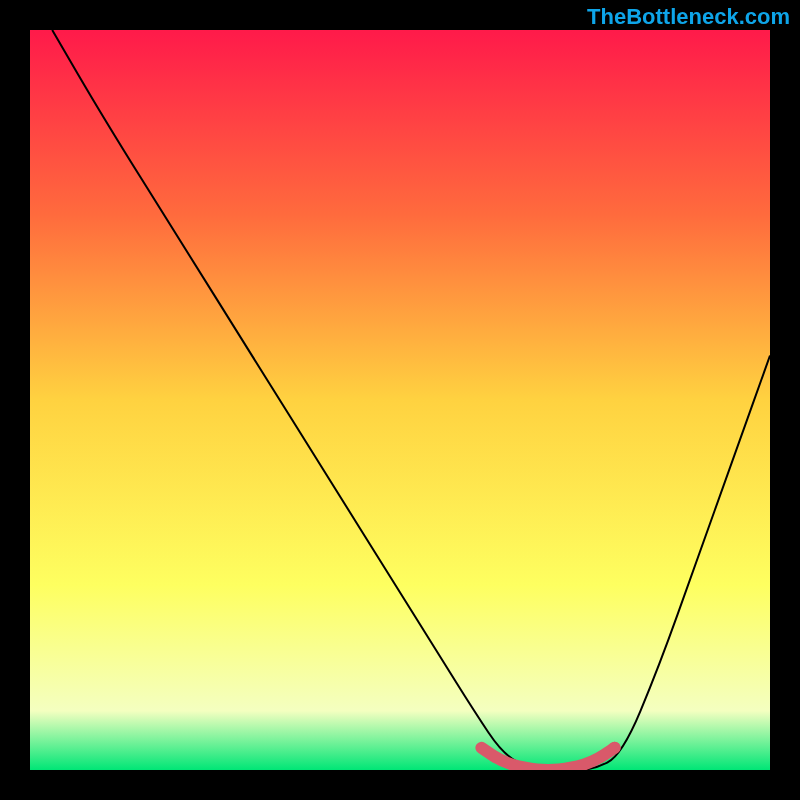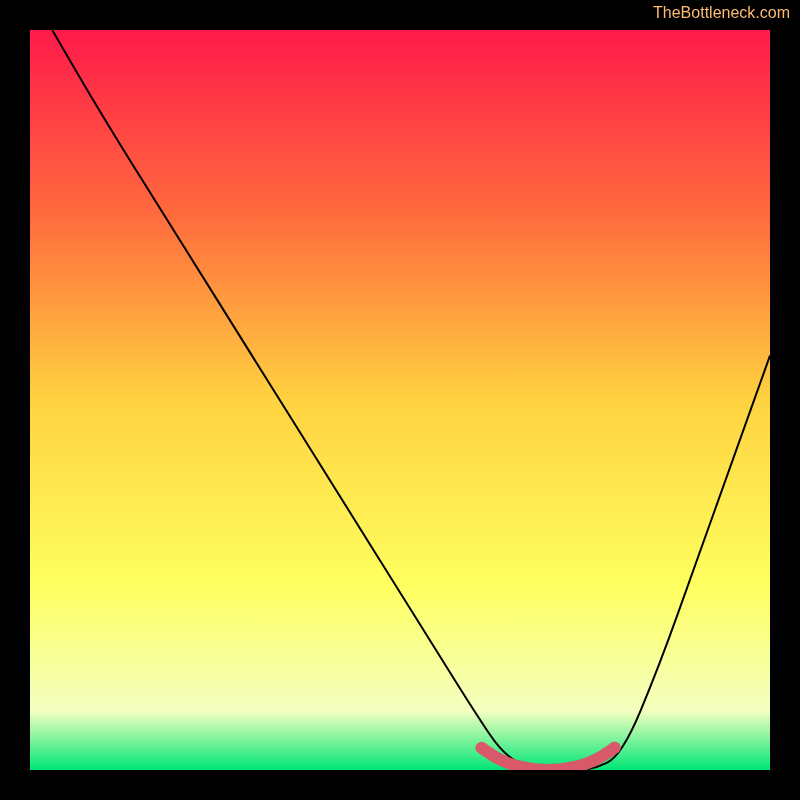--- a/index.html
+++ b/index.html
@@ -8,23 +8,23 @@
     width: 800px;
     height: 800px;
     background: #000;
     position: relative;
     font-family: Arial, sans-serif;
   }
   .watermark {
     position: absolute;
     top: 4px;
     right: 10px;
-    color: #fdba74;
-    font-size: 16px;
-    font-weight: normal;
+    color: #0ea5e9;
+    font-size: 22px;
+    font-weight: bold;
     z-index: 10;
   }
   .plot-area {
     position: absolute;
     left: 30px;
     top: 30px;
     width: 740px;
     height: 740px;
   }
   svg {

